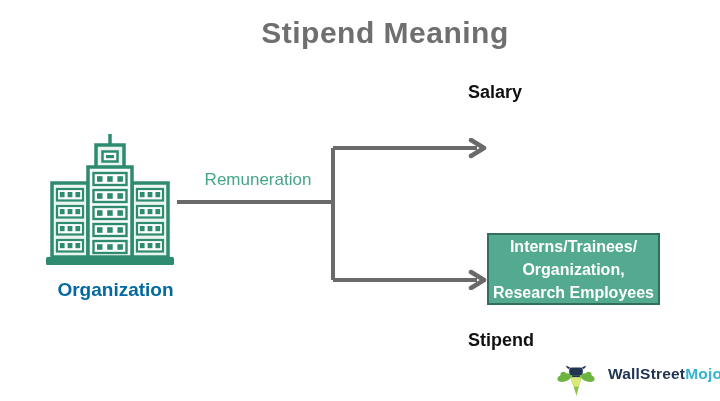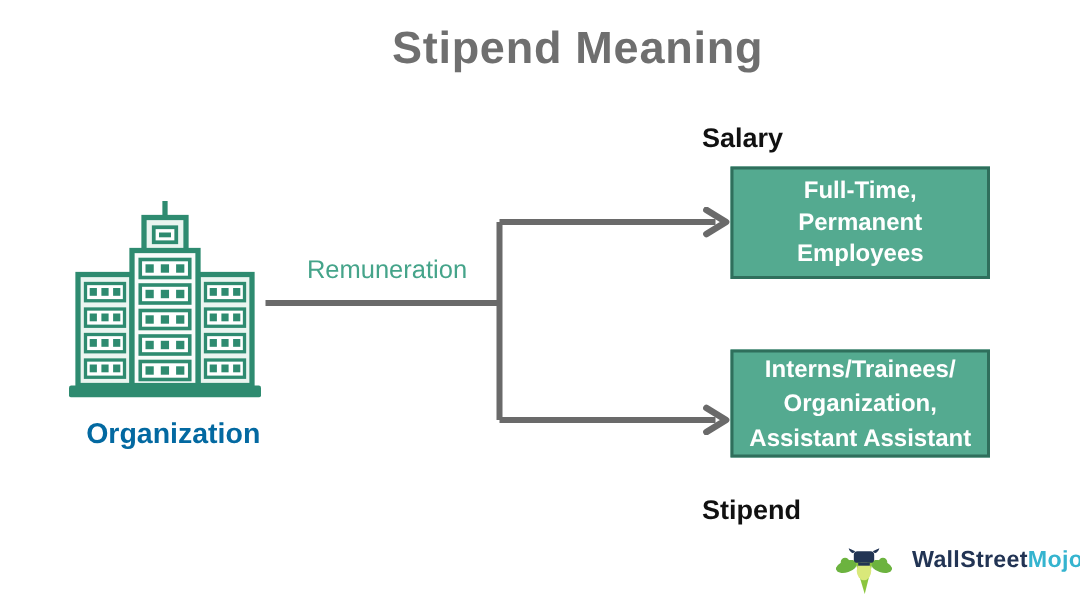--- a/index.html
+++ b/index.html
@@ -138,30 +138,25 @@
       <line x1="161" y1="10" x2="305" y2="10"></line>
       <line x1="161" y1="142" x2="305" y2="142"></line>
     </g>
     <g stroke="#6a6a6a" stroke-width="4.5" fill="none" stroke-linecap="round" stroke-linejoin="round">
       <polyline points="299,2 312,10 299,18"></polyline>
       <polyline points="299,134 312,142 299,150"></polyline>
     </g>
   </svg>
 
   <div class="branch-label label-salary">Salary</div>
-  <div class="flow-box box-salary">
-    <div>Full-Time,</div>
-    <div>Permanent</div>
-    <div>Employees</div>
-  </div>
 
   <div class="flow-box box-stipend">
     <div>Interns/Trainees/</div>
     <div>Organization,</div>
-    <div>Assistant Assistant</div>
+    <div>Research Employees</div>
   </div>
   <div class="branch-label label-stipend">Stipend</div>
 
   <div class="logo">
     <svg width="40" height="33" viewBox="0 0 40 34">
       <ellipse cx="8" cy="13" rx="7.5" ry="4" fill="#6cb33f" transform="rotate(-18 8 13)"></ellipse>
       <ellipse cx="32" cy="13" rx="7.5" ry="4" fill="#6cb33f" transform="rotate(18 32 13)"></ellipse>
       <circle cx="7" cy="10" r="3" fill="#6cb33f"></circle>
       <circle cx="33" cy="10" r="3" fill="#6cb33f"></circle>
       <path d="M14 10 L26 10 L20.5 32 Z" fill="#8bc53f"></path>

